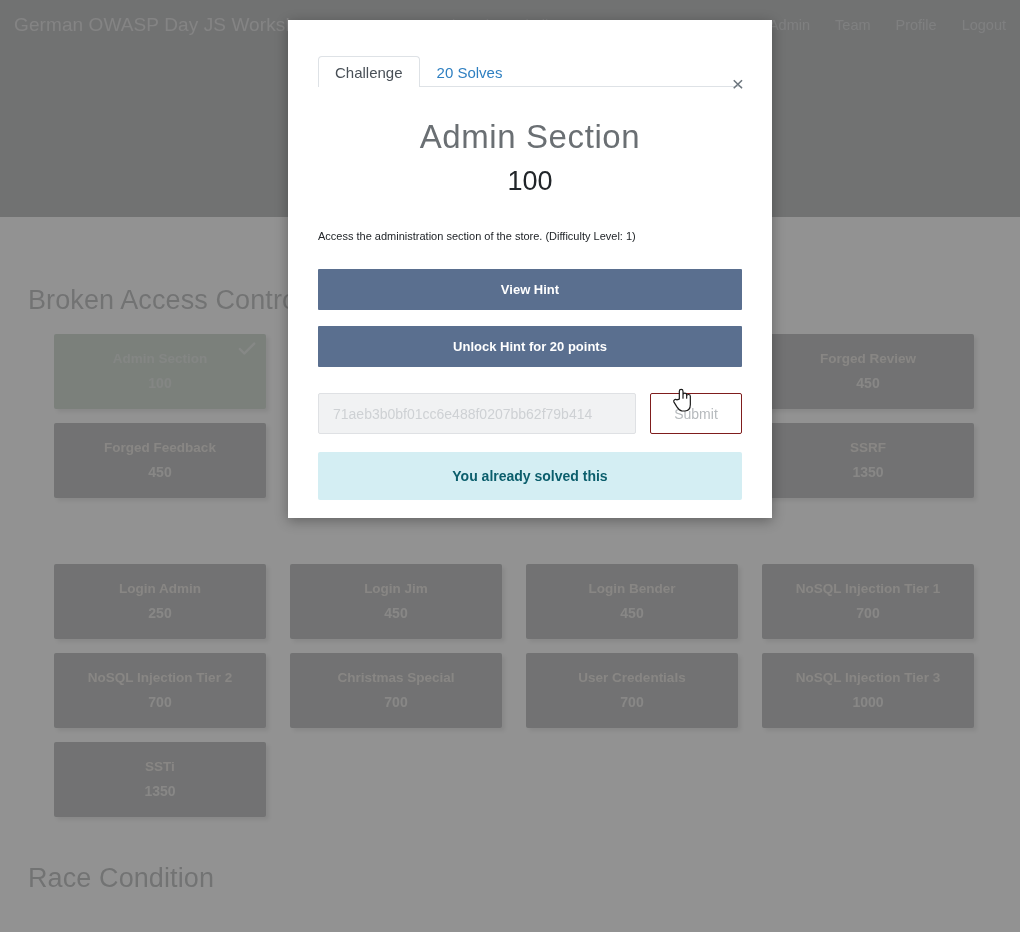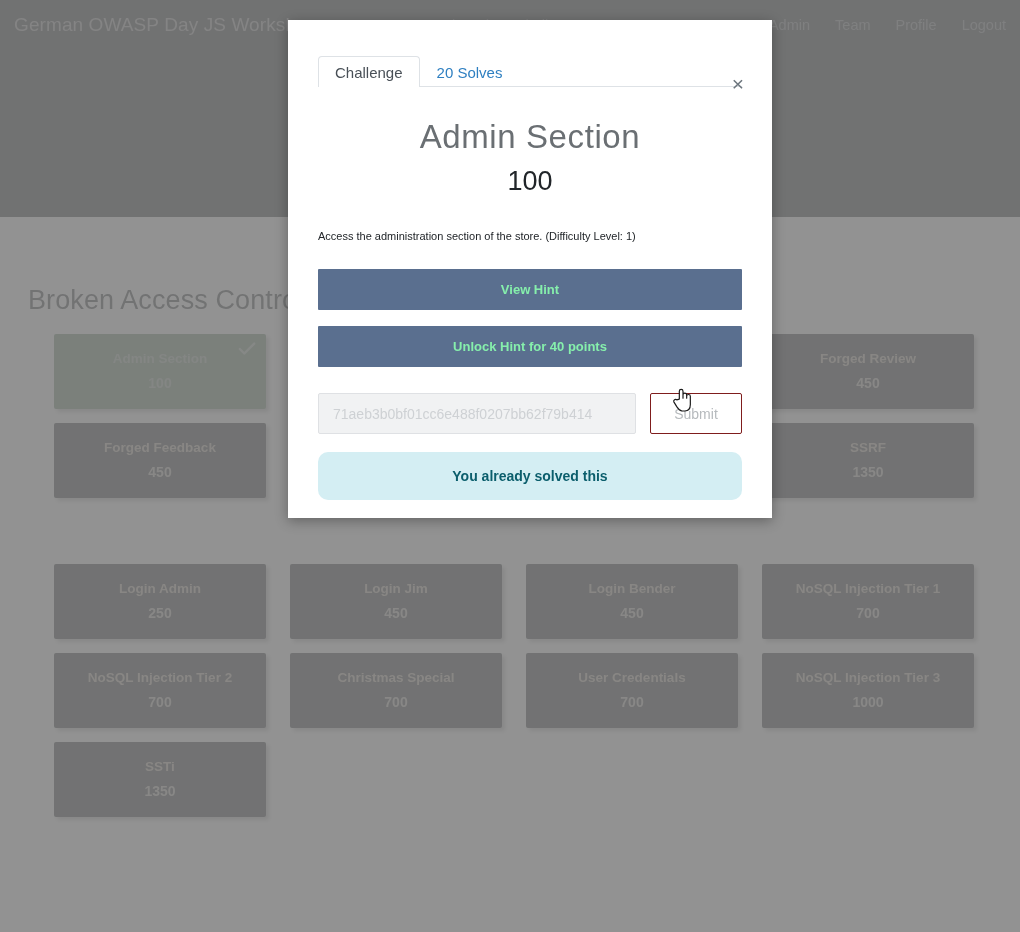--- a/index.html
+++ b/index.html
@@ -241,21 +241,21 @@
     margin: 32px 0 0 0;
     line-height: 1.4;
   }
 
   .hint-btn {
     display: block;
     width: 100%;
     margin-top: 25px;
     padding: 13px 6px;
     background: #5a6f8f;
-    color: #86efac;
+    color: #ffffff;
     border: none;
     font-size: 13px;
     font-weight: bold;
     cursor: pointer;
     font-family: "Liberation Sans", sans-serif;
     border-radius: 1px;
   }
   .hint-btn + .hint-btn { margin-top: 16px; }
 
   .submit-row {
@@ -293,21 +293,21 @@
   }
 
   .solved-alert {
     margin-top: 18px;
     background: #d4eef3;
     color: #0b5e6c;
     text-align: center;
     font-size: 14px;
     font-weight: bold;
     padding: 16px 6px;
-    border-radius: 10px;
+    border-radius: 2px;
   }
 
   
   .cursor {
     position: absolute;
     left: 672px;
     top: 386px;
     width: 22px;
     height: 28px;
     pointer-events: none;
@@ -407,20 +407,23 @@
             <span class="c-val">1000</span>
           </div>
 
           <div class="card">
             <span class="c-name">SSTi</span>
             <span class="c-val">1350</span>
           </div>
         </div>
       </div>
 
+      <div class="cat-block" style="padding-top:46px;">
+        <h2 class="cat-title">Race Condition</h2>
+      </div>
 
     </div>
   </div>
 
   <div id="scrim"></div>
 
   <div class="modal">
 
     <div class="modal-head">
       <div class="tabs">
@@ -429,21 +432,21 @@
       </div>
       <button class="modal-close">×</button>
     </div>
 
     <div class="modal-body">
       <div class="chal-title">Admin Section</div>
       <div class="chal-value">100</div>
       <p class="chal-desc">Access the administration section of the store. (Difficulty Level: 1)</p>
 
       <button class="hint-btn">View Hint</button>
-      <button class="hint-btn">Unlock Hint for 40 points</button>
+      <button class="hint-btn">Unlock Hint for 20 points</button>
 
       <div class="submit-row">
         <input class="flag-input" type="text" placeholder="71aeb3b0bf01cc6e488f0207bb62f79b414" style="">
         <button class="submit-btn">Submit</button>
       </div>
 
       <div class="solved-alert">You already solved this</div>
     </div>
   </div>
 

